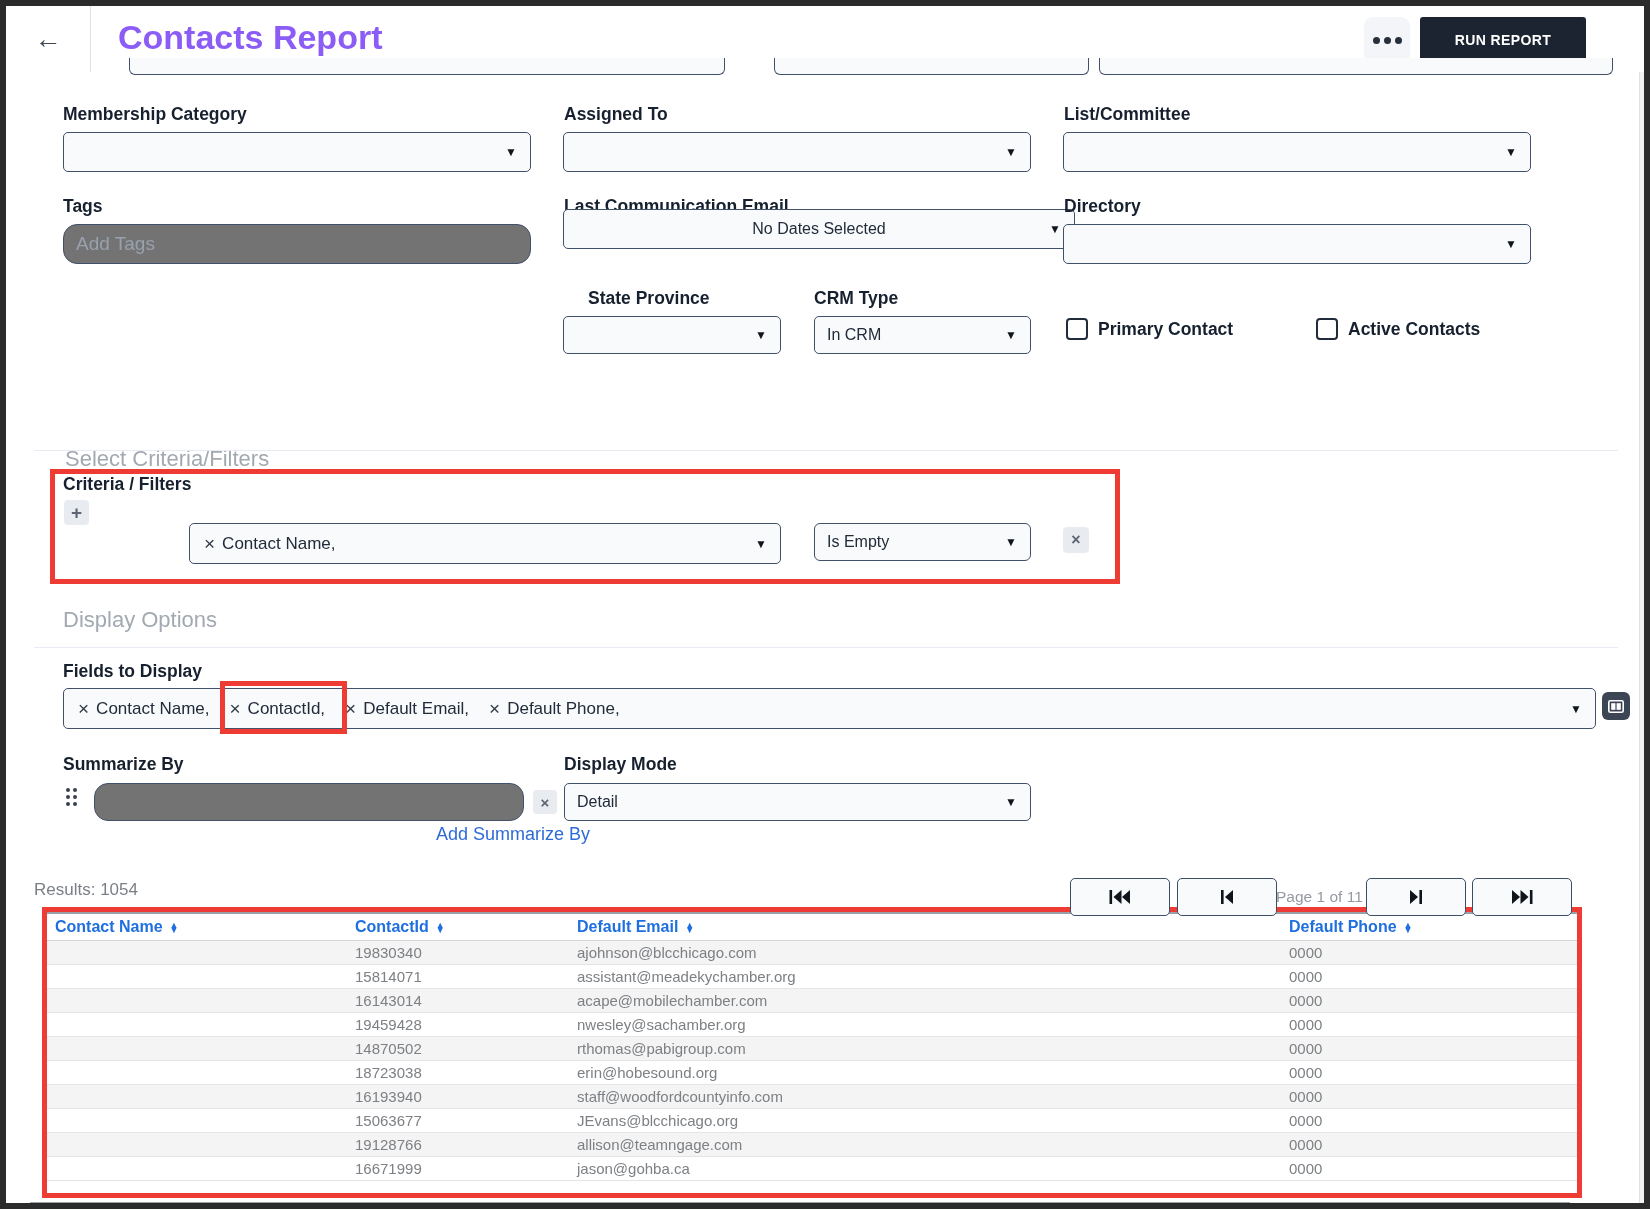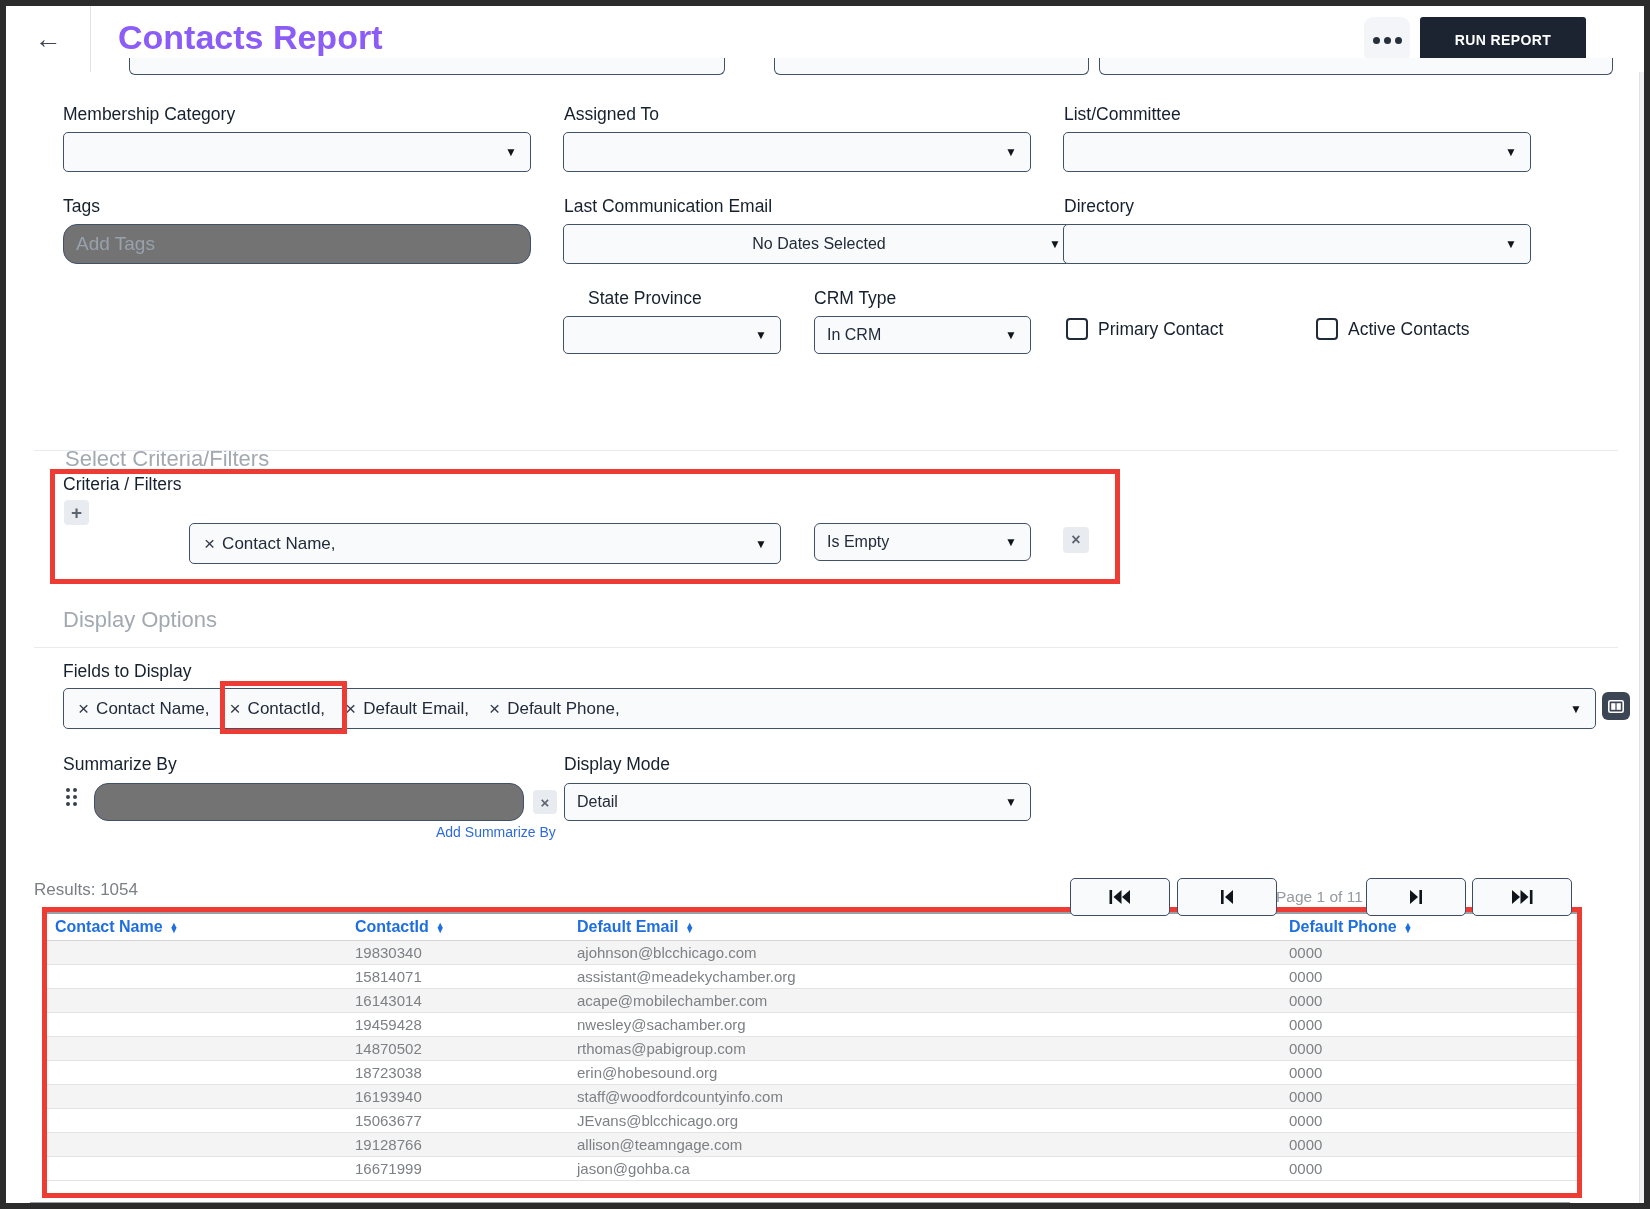--- a/index.html
+++ b/index.html
@@ -16,21 +16,21 @@
                 background:#f3f5f8;display:flex;align-items:center;justify-content:center;gap:4px;cursor:pointer;}
   .ellipsis-btn span{width:7px;height:7px;border-radius:50%;background:#262f3c;display:block;overflow:hidden;text-indent:-99px;}
   .run-btn{position:absolute;left:1414px;top:11px;width:166px;height:46px;background:#1c2431;color:#fff;
            font-size:14px;font-weight:700;letter-spacing:.4px;display:flex;align-items:center;justify-content:center;
            border-radius:3px;cursor:pointer;}
   
   .pbox{position:absolute;top:52px;height:17px;background:#f8fafc;border:1.6px solid #42516a;border-top:none;
         border-radius:0 0 6px 6px;}
   .scroll-strip{position:absolute;left:1633px;top:66px;width:11px;height:1131px;background:#f1f2f4;border-left:1px solid #dfe1e5;}
   
-  .lbl{position:absolute;font-size:17.5px;font-weight:400;color:#16202e;}
+  .lbl{position:absolute;font-size:17.5px;font-weight:700;color:#16202e;}
   .h2{position:absolute;font-size:22px;font-weight:400;color:#a3a9b1;}
   .rule{position:absolute;height:1px;background:#e8eaf4;}
   .field{position:absolute;background:#f8fafc;border:1.6px solid #42516a;border-radius:5px;
          display:flex;align-items:center;font-size:16px;color:#222b3a;cursor:pointer;}
   .field .val{padding-left:12px;}
   .field .val.center{margin:0 auto;padding-left:0;}
   .caret{position:absolute;right:13px;top:50%;transform:translateY(-52%);font-size:12px;color:#10151c;}
   input.txt{position:absolute;background:#737373;border:1.6px solid #42516a;border-radius:14px;
             font-size:19px;color:#222b3a;padding:0 12px;font-family:"Liberation Sans",sans-serif;outline:none;}
   input.txt::placeholder{color:#99a1ac;}
@@ -40,21 +40,21 @@
   .hl{position:absolute;border:5px solid #ee3b33;pointer-events:none;}
   .chip{display:flex;align-items:center;margin-right:20px;font-size:17px;color:#222b3a;white-space:nowrap;}
   .chip .x{font-size:19px;color:#323b49;margin-right:7px;font-weight:400;}
   .chip-wrap{position:relative;display:flex;}
   .chip-wrap .hl{left:-10px;right:-2px;top:-17px;bottom:-14px;}
   .cols-btn{position:absolute;left:1596px;top:686px;width:28px;height:28px;background:#3c4554;border-radius:6px;
             display:flex;align-items:center;justify-content:center;cursor:pointer;}
   .drag{position:absolute;left:60px;top:782px;width:15px;height:23px;display:grid;
         grid-template-columns:4px 4px;grid-auto-rows:4px;gap:3px 3px;cursor:grab;}
   .drag i{background:#39414d;border-radius:50%;}
-  .link{position:absolute;color:#2f6bd8;font-size:14px;cursor:pointer;}
+  .link{position:absolute;color:#2f6bd8;font-size:18px;cursor:pointer;}
   
   .results-lbl{position:absolute;left:28px;top:874px;font-size:17px;color:#7b8087;}
   .pgbtn{position:absolute;width:100px;height:38px;background:#f8fafc;border:1.6px solid #3e4d66;border-radius:5px;
          display:flex;align-items:center;justify-content:center;cursor:pointer;}
   .pgtext{position:absolute;left:1270px;top:882px;width:88px;font-size:15.5px;color:#9599a0;}
   
   .tbl-red{position:absolute;left:36px;top:901px;width:1540px;height:291px;border:5px solid #ee3b33;background:#fff;}
   .tbl-red .strip{height:2px;background:#9aa0a8;}
   table.results{width:1530px;border-collapse:collapse;table-layout:fixed;}
   table.results th{color:#1f6fe0;font-size:16px;font-weight:700;text-align:left;padding:4px 8px;height:20px;
@@ -102,21 +102,21 @@
   </div>
   <div class="lbl" style="left:1058px;top:98px;">List/Committee</div>
   <div class="field" style="left:1057px;top:126px;width:468px;height:40px;">
     <span class="val"></span>
     <span class="caret">▼</span>
   </div>
 
   <div class="lbl" style="left:57px;top:190px;">Tags</div>
   <input class="txt" style="left: 57px; top: 218px; width: 468px; height: 40px;" placeholder="Add Tags">
   <div class="lbl" style="left:558px;top:190px;">Last Communication Email</div>
-  <div class="field" style="left:557px;top:218px;width:512px;height:40px;">
+  <div class="field" style="left:557px;top:203px;width:512px;height:40px;">
     <span class="val center">No Dates Selected</span>
     <span class="caret">▼</span>
   </div>
   <div class="lbl" style="left:1058px;top:190px;">Directory</div>
   <div class="field" style="left:1057px;top:218px;width:468px;height:40px;">
     <span class="val"></span>
     <span class="caret">▼</span>
   </div>
 
   <div class="lbl" style="left:558px;top:282px;margin-left:24px;">State Province</div>

